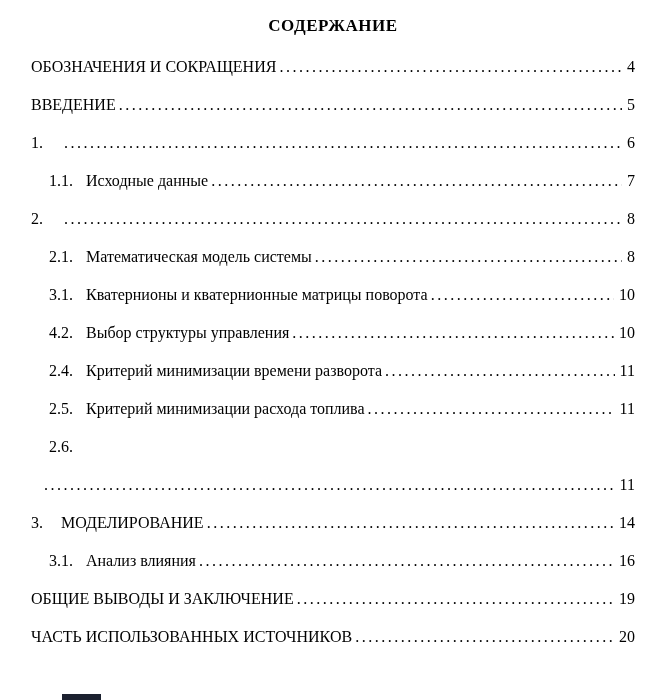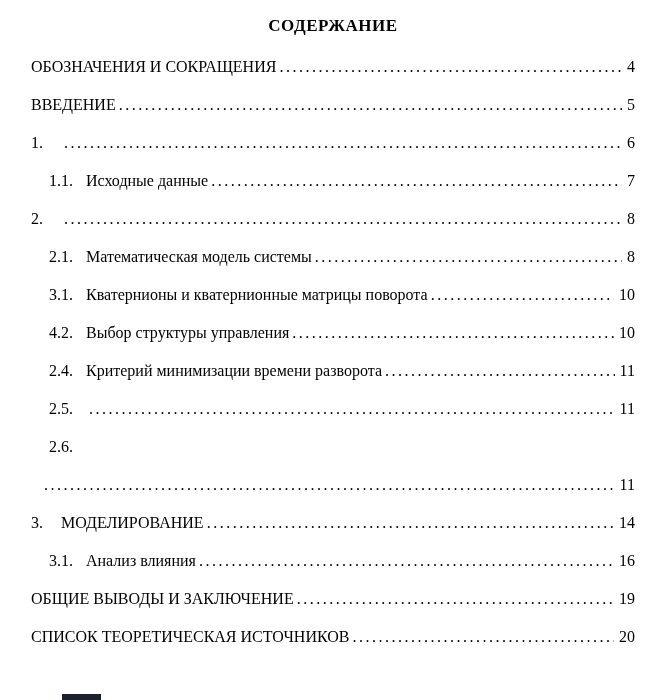--- a/index.html
+++ b/index.html
@@ -138,20 +138,21 @@
 
   <div class="toc-row level-1">
     <span class="toc-num">2.4.</span>
     <span class="toc-label">Критерий минимизации времени разворота</span>
     <span class="toc-dots"></span>
     <span class="toc-page">11</span>
   </div>
 
   <div class="toc-row level-1">
     <span class="toc-num">2.5.</span>
+    <span class="toc-label">Критерий минимизации расхода топлива</span>
     <span class="toc-dots"></span>
     <span class="toc-page">11</span>
   </div>
 
   <div class="toc-row level-1">
     <span class="toc-num">2.6.</span>
 
   </div>
 
   <div class="toc-row level-1 continuation">
@@ -176,20 +177,20 @@
 
   <div class="toc-row level-0">
 
     <span class="toc-label">ОБЩИЕ ВЫВОДЫ И ЗАКЛЮЧЕНИЕ</span>
     <span class="toc-dots"></span>
     <span class="toc-page">19</span>
   </div>
 
   <div class="toc-row level-0">
 
-    <span class="toc-label">СПИСОК ТЕОРЕТИЧЕСКАЯ ИСТОЧНИКОВ</span>
+    <span class="toc-label">ЧАСТЬ ИСПОЛЬЗОВАННЫХ ИСТОЧНИКОВ</span>
     <span class="toc-dots"></span>
     <span class="toc-page">20</span>
   </div>
 </div>
 </div>
 
 <div class="bottom-artifact"></div>
 
 </body></html>

